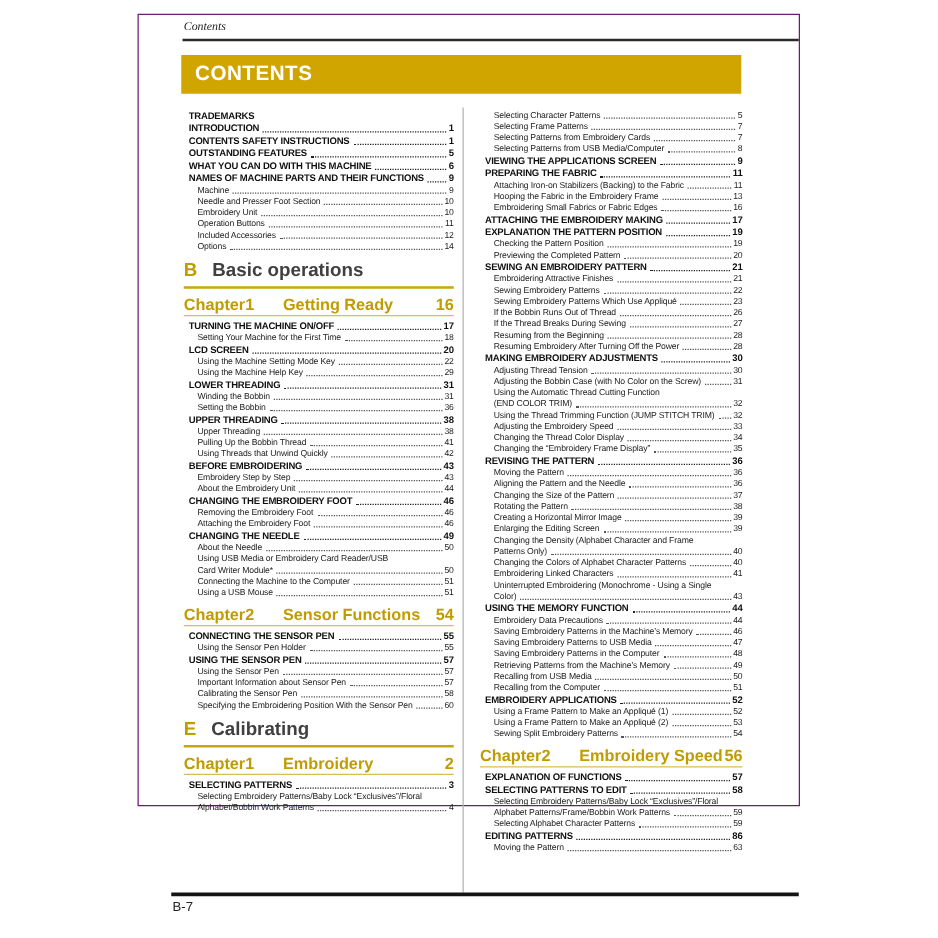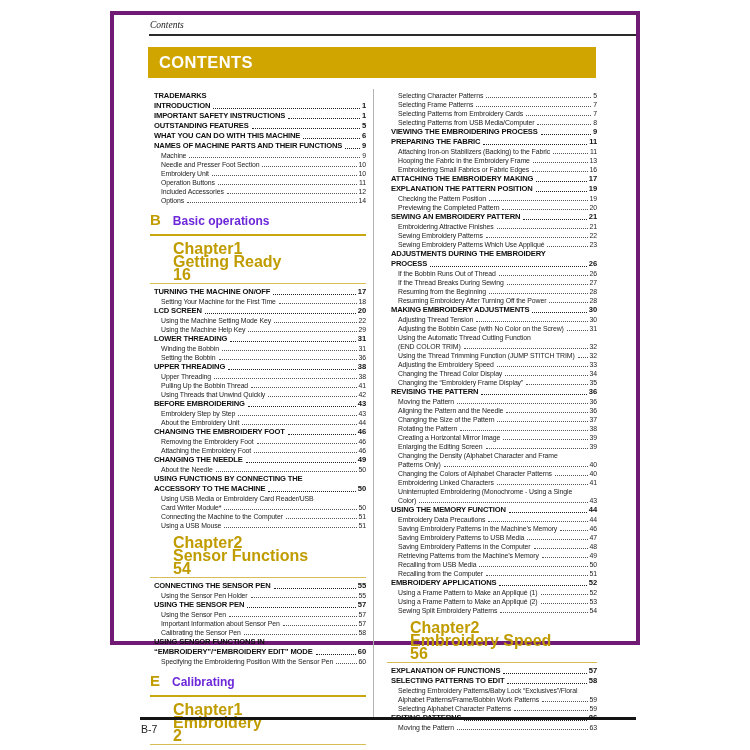--- a/index.html
+++ b/index.html
@@ -4,21 +4,21 @@
 <style>
   :root{
     --gold:#D1A500;
     --goldtext:#C09C00;
     --gold-rule:#C7A70D;
     --gold-thin:#D8BD55;
   }
   html,body{margin:0;padding:0;background:#ffffff;}
   body{width:750px;height:750px;position:relative;font-family:"Liberation Sans",sans-serif;overflow:hidden;}
   .page{position:absolute;left:110px;top:11px;width:530px;height:634px;box-sizing:border-box;
-        border:4px solid #701a75;background:#ffffff;}
+        border:1px solid #701a75;background:#ffffff;}
   .doc-header-label{position:absolute;left:36px;top:5px;font-family:"Liberation Serif",serif;
         font-style:italic;font-size:9.5px;color:#222;}
   .doc-header-rule{position:absolute;left:35px;right:0;top:19px;height:2px;background:#2b2b2b;}
   .banner{position:absolute;left:34px;top:32px;width:448px;height:31px;background:var(--gold);
         color:#fff;font-weight:bold;font-size:16.5px;line-height:31px;padding-left:11px;
         box-sizing:border-box;letter-spacing:.4px;}
   .divider{position:absolute;left:259px;top:74px;width:1px;height:628px;background:#b3b3b3;}
   .colL{position:absolute;left:36px;top:76px;width:216px;}
   .colR{position:absolute;left:273px;top:76px;width:210px;}
   .footer-rule{position:absolute;left:26px;right:0;top:702px;height:3px;background:#141414;}
@@ -30,25 +30,25 @@
   .row{display:flex;align-items:flex-end;}
   .lbl{white-space:nowrap;}
   .num{white-space:nowrap;}
   .dots{flex:1;min-width:5px;margin:0 2px 2px 3px;}
   .m .dots{border-bottom:1.5px dotted #222;}
   .s .dots{border-bottom:1px dotted #555;}
 
   .sec{margin-top:6px;margin-bottom:6px;border-bottom:2.5px solid var(--gold-rule);
        padding-bottom:4px;display:flex;align-items:baseline;gap:12px;line-height:17px;}
   .sec .letter{color:var(--goldtext);font-size:15px;font-weight:bold;}
-  .sec .stitle{color:#6d28d9;font-size:12px;font-weight:bold;}
+  .sec .stitle{color:#404040;font-size:15px;font-weight:bold;}
 
   .ch{margin-top:6px;margin-bottom:3px;display:flex;align-items:baseline;
       border-bottom:1px solid var(--gold-thin);padding-bottom:2px;
-      color:var(--goldtext);font-weight:bold;font-size:16px;line-height:13px;flex-direction:column;}
+      color:var(--goldtext);font-weight:bold;font-size:13px;line-height:13px;}
   .ch .ctitle{margin-left:23px;}
   .ch .sp{flex:1;}
 </style>
 </head>
 <body>
 
 <div class="page">
   <div class="doc-header-label">Contents</div>
   <div class="doc-header-rule"></div>
   <div class="banner">CONTENTS</div>
@@ -61,21 +61,21 @@
       </div>
       <div class="m">
         <div class="row">
           <span class="lbl">INTRODUCTION</span>
           <span class="dots"></span>
           <span class="num">1</span>
         </div>
       </div>
       <div class="m">
         <div class="row">
-          <span class="lbl">IMPORTANT SAFETY INSTRUCTIONS</span>
+          <span class="lbl">CONTENTS SAFETY INSTRUCTIONS</span>
           <span class="dots"></span>
           <span class="num">1</span>
         </div>
       </div>
       <div class="m">
         <div class="row">
           <span class="lbl">OUTSTANDING FEATURES</span>
           <span class="dots"></span>
           <span class="num">5</span>
         </div>
@@ -279,28 +279,20 @@
           <span class="num">49</span>
         </div>
       </div>
       <div class="s">
         <div class="row">
           <span class="lbl">About the Needle</span>
           <span class="dots"></span>
           <span class="num">50</span>
         </div>
       </div>
-      <div class="m">
-        <div class="line">USING FUNCTIONS BY CONNECTING THE</div>
-        <div class="row">
-          <span class="lbl">ACCESSORY TO THE MACHINE</span>
-          <span class="dots"></span>
-          <span class="num">50</span>
-        </div>
-      </div>
       <div class="s">
         <div class="line">Using USB Media or Embroidery Card Reader/USB</div>
         <div class="row">
           <span class="lbl">Card Writer Module*</span>
           <span class="dots"></span>
           <span class="num">50</span>
         </div>
       </div>
       <div class="s">
         <div class="row">
@@ -357,28 +349,20 @@
           <span class="num">57</span>
         </div>
       </div>
       <div class="s">
         <div class="row">
           <span class="lbl">Calibrating the Sensor Pen</span>
           <span class="dots"></span>
           <span class="num">58</span>
         </div>
       </div>
-      <div class="m">
-        <div class="line">USING SENSOR FUNCTIONS IN</div>
-        <div class="row">
-          <span class="lbl">“EMBROIDERY”/“EMBROIDERY EDIT” MODE</span>
-          <span class="dots"></span>
-          <span class="num">60</span>
-        </div>
-      </div>
       <div class="s">
         <div class="row">
           <span class="lbl">Specifying the Embroidering Position With the Sensor Pen</span>
           <span class="dots"></span>
           <span class="num">60</span>
         </div>
       </div>
       <div class="sec">
         <span class="letter">E</span>
         <span class="stitle">Calibrating</span>
@@ -429,21 +413,21 @@
       </div>
       <div class="s">
         <div class="row">
           <span class="lbl">Selecting Patterns from USB Media/Computer</span>
           <span class="dots"></span>
           <span class="num">8</span>
         </div>
       </div>
       <div class="m">
         <div class="row">
-          <span class="lbl">VIEWING THE EMBROIDERING PROCESS</span>
+          <span class="lbl">VIEWING THE APPLICATIONS SCREEN</span>
           <span class="dots"></span>
           <span class="num">9</span>
         </div>
       </div>
       <div class="m">
         <div class="row">
           <span class="lbl">PREPARING THE FABRIC</span>
           <span class="dots"></span>
           <span class="num">11</span>
         </div>
@@ -516,28 +500,20 @@
           <span class="lbl">Sewing Embroidery Patterns</span>
           <span class="dots"></span>
           <span class="num">22</span>
         </div>
       </div>
       <div class="s">
         <div class="row">
           <span class="lbl">Sewing Embroidery Patterns Which Use Appliqué</span>
           <span class="dots"></span>
           <span class="num">23</span>
-        </div>
-      </div>
-      <div class="m">
-        <div class="line">ADJUSTMENTS DURING THE EMBROIDERY</div>
-        <div class="row">
-          <span class="lbl">PROCESS</span>
-          <span class="dots"></span>
-          <span class="num">26</span>
         </div>
       </div>
       <div class="s">
         <div class="row">
           <span class="lbl">If the Bobbin Runs Out of Thread</span>
           <span class="dots"></span>
           <span class="num">26</span>
         </div>
       </div>
       <div class="s">

